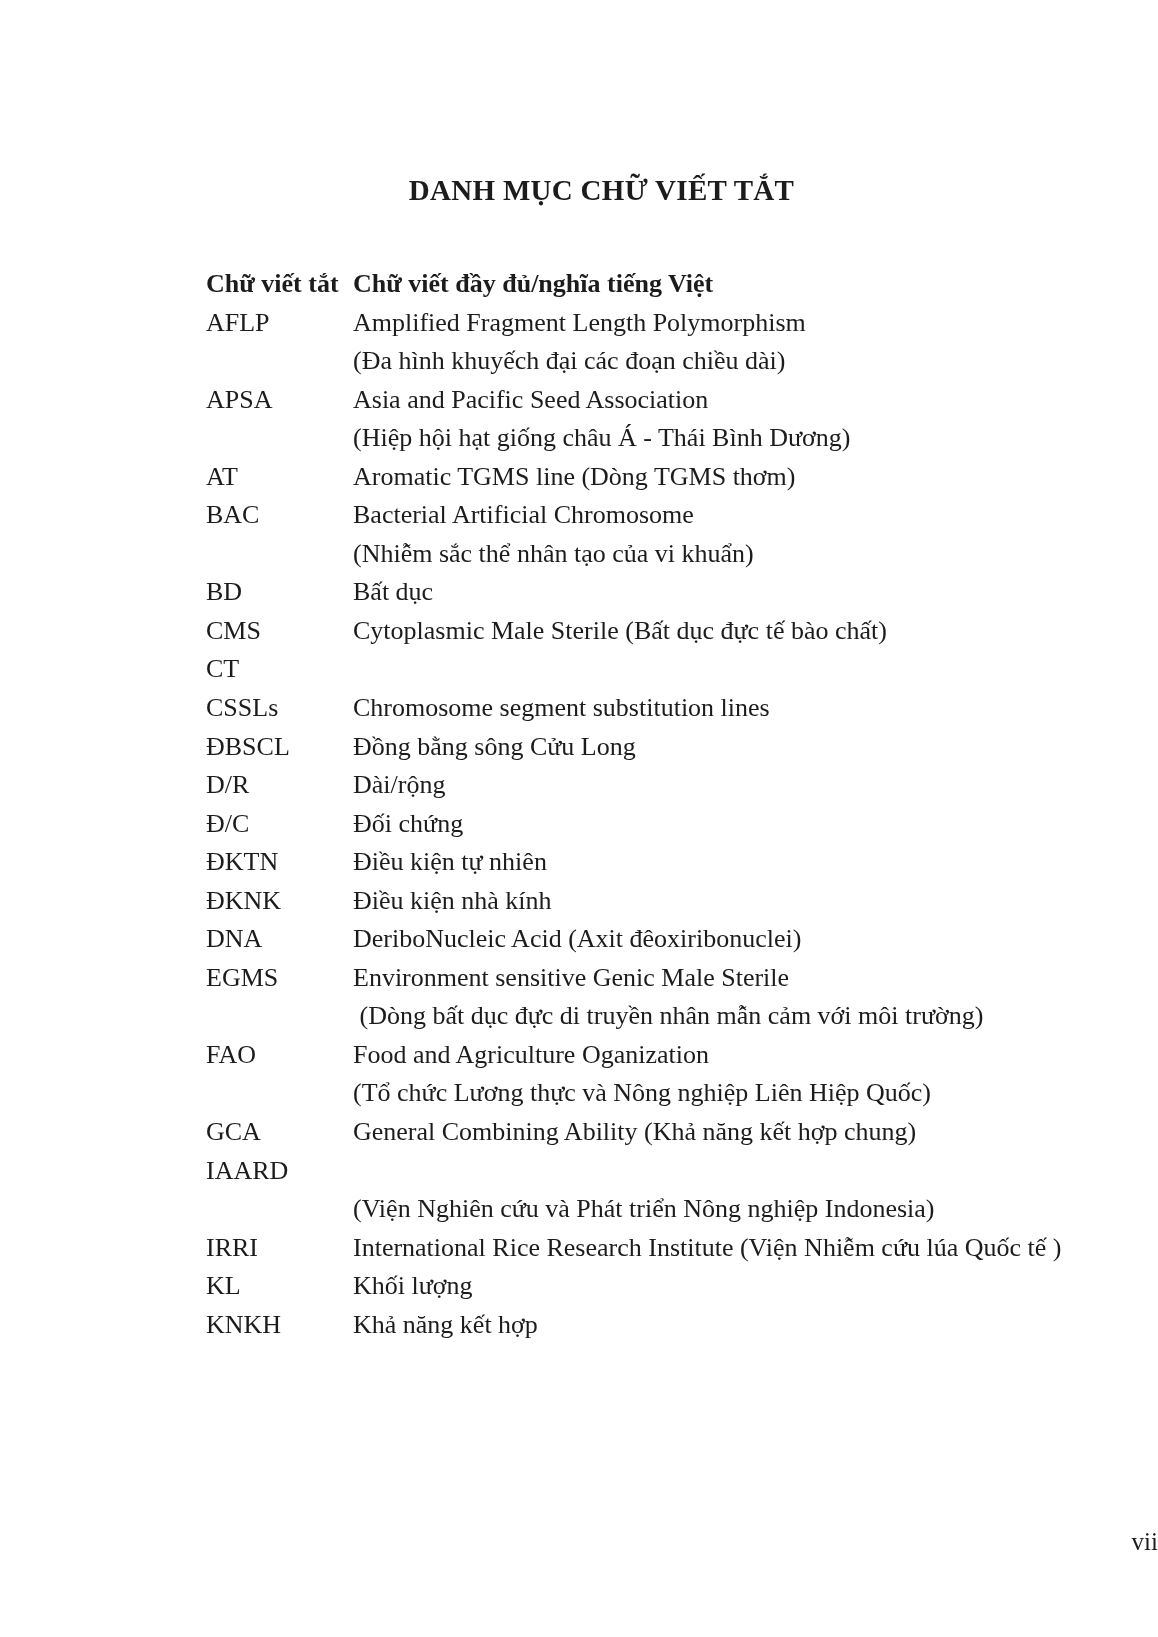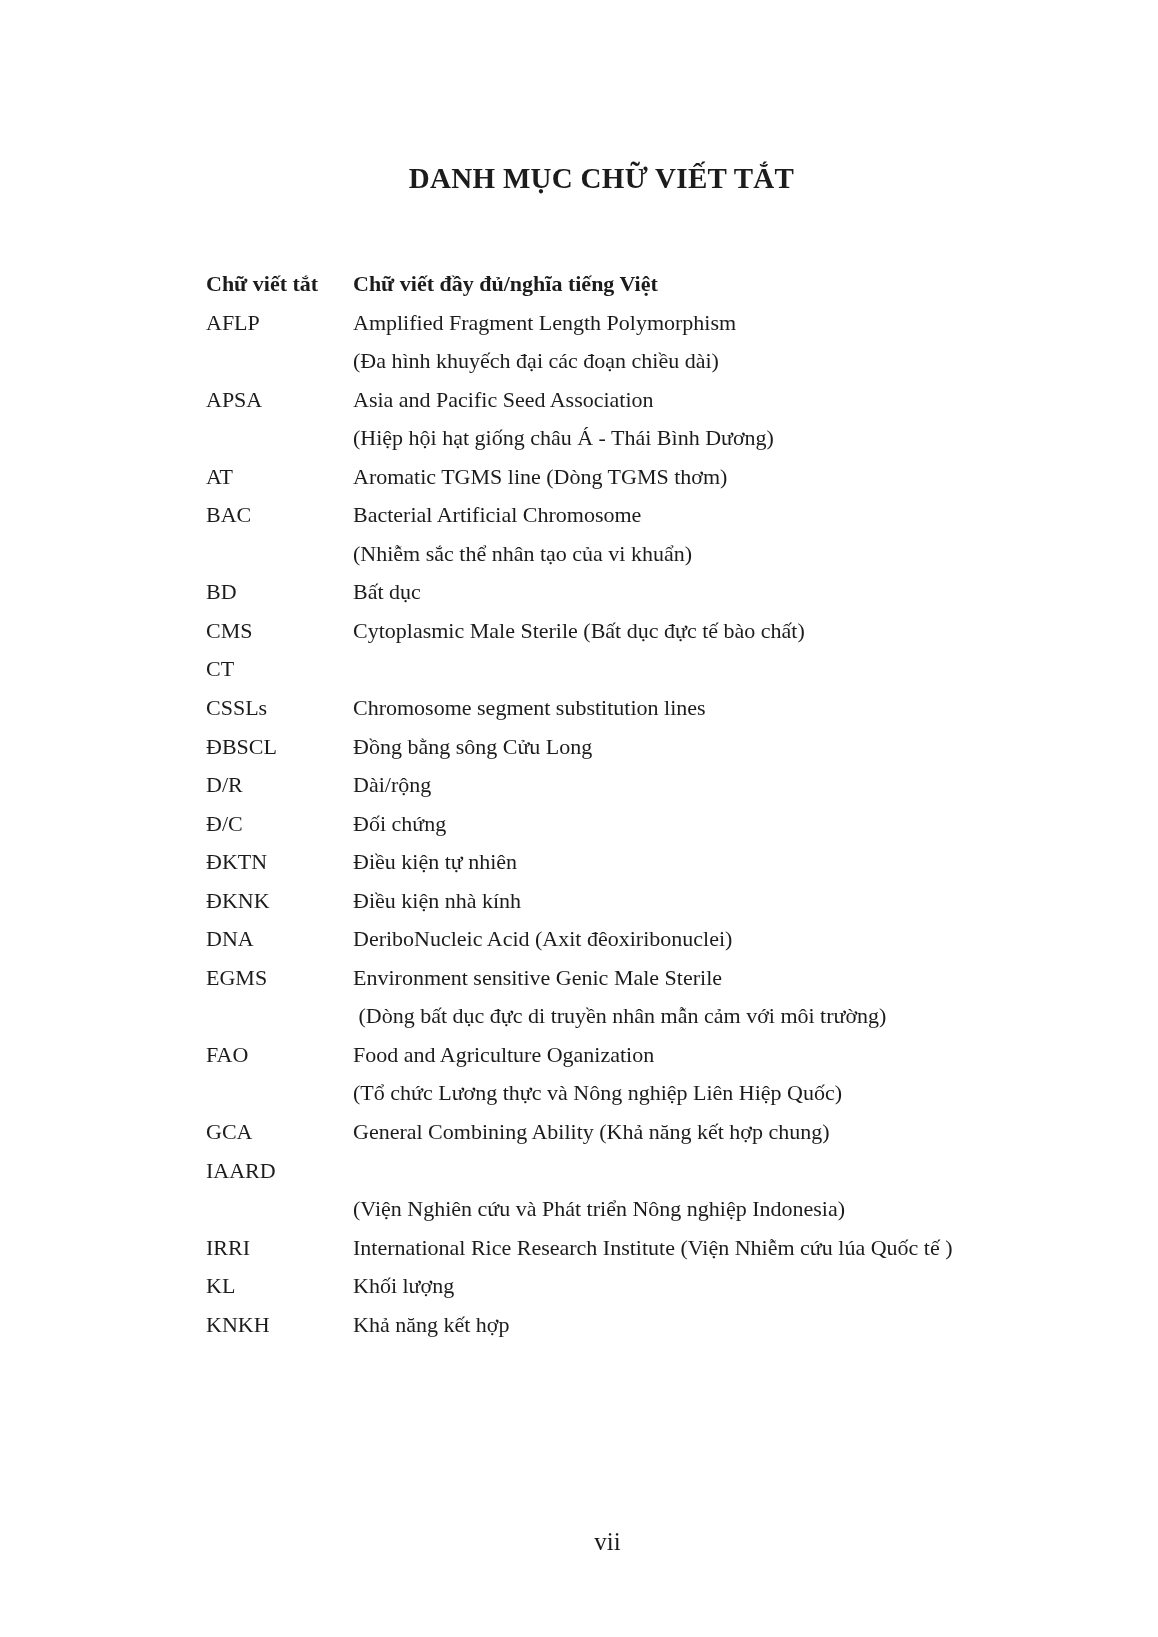--- a/index.html
+++ b/index.html
@@ -14,33 +14,33 @@
     background: #ffffff;
     font-family: "Liberation Serif", "DejaVu Serif", serif;
     color: #1c1c1c;
     overflow: hidden;
   }
   .title {
     position: absolute;
     top: 162px;
     left: 45px;
     right: 0;
-    margin: 0;
+    margin: 12px;
     text-align: center;
     font-size: 29px;
     font-weight: bold;
     letter-spacing: 0.3px;
     white-space: pre;
   }
   .abbr-table {
     position: absolute;
     top: 265px;
     left: 206px;
     right: 60px;
-    font-size: 22px;
+    font-size: 26px;
   }
   .row {
     display: flex;
     line-height: 38.55px;
     white-space: pre;
   }
   .header-row {
     font-weight: bold;
   }
   .cell-abbr {
@@ -48,21 +48,21 @@
     width: 147px;
   }
   .cell-full {
     flex: 1 1 auto;
   }
   .page-number {
     position: absolute;
     top: 1528px;
     left: 57px;
     right: 0;
-    text-align: center;
+    text-align: right;
     font-size: 25px;
   }
 </style>
 </head>
 <body>
 
 <div class="page">
 
   <h1 class="title">DANH MỤC CHỮ VIẾT TẮT</h1>
 

